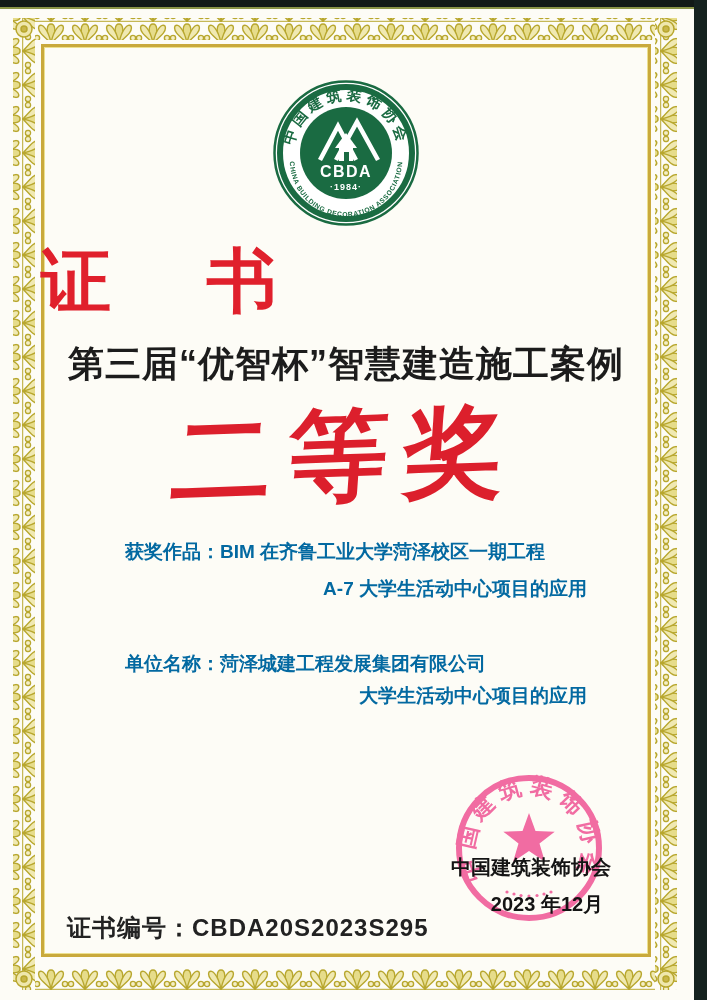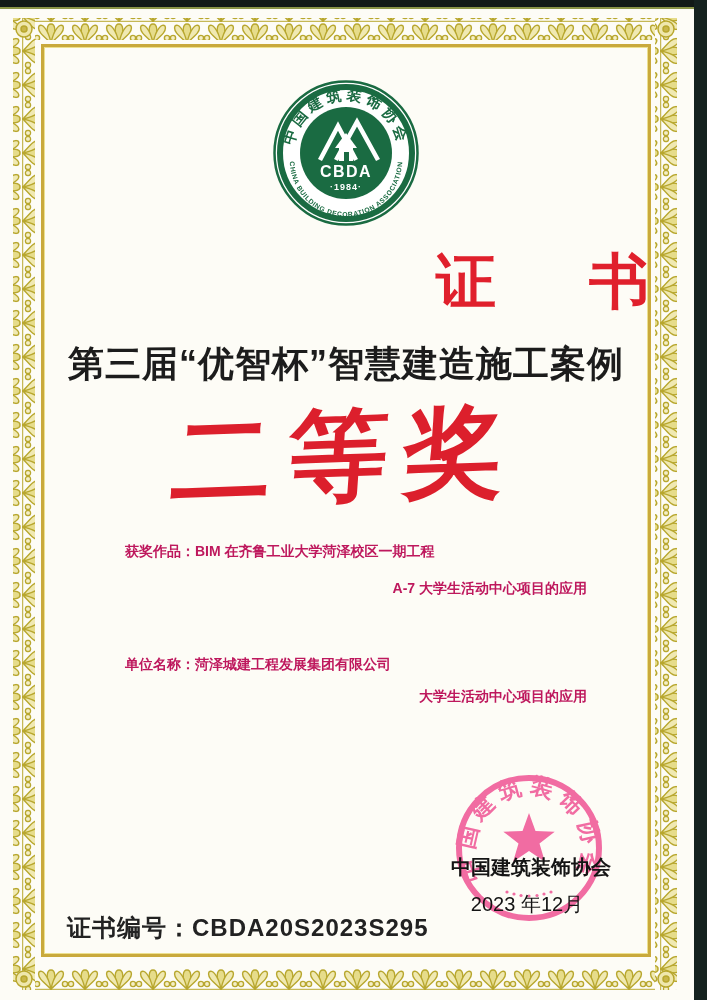--- a/index.html
+++ b/index.html
@@ -20,51 +20,51 @@
   .border-svg { position:absolute; left:0; top:0; z-index:1; }
   .inner-frame {
     position:absolute; left:41px; top:44px; width:604px; height:907px;
     border:3px solid #c9a93c; box-shadow: inset 0 0 0 1px #ece08f; z-index:1;
   }
   
   .logo-svg { position:absolute; left:271px; top:78px; z-index:2; }
   
   .cert-title {
     position:absolute; left:41px; top:236px; width:610px;
-    text-align:right; font-family:"Liberation Serif", serif;
-    font-size:60px; font-weight:bold; color:#e0202c;
+    text-align:left; font-family:"Liberation Serif", serif;
+    font-size:70px; font-weight:bold; color:#e0202c;
     word-spacing:74px; letter-spacing:2px; z-index:3; line-height:92px;
   }
   .competition {
     position:absolute; left:41px; top:340px; width:610px;
     text-align:center; font-size:36px; font-weight:bold; color:#1c1c1c;
     letter-spacing:1px; z-index:3;
   }
   .award {
     position:absolute; left:41px; top:390px; width:610px;
     text-align:center; font-family:"DejaVu Serif", serif;
     font-size:100px; font-weight:bold; color:#dc1f2c;
     letter-spacing:16px; z-index:3;
     transform: rotate(-2deg) skewX(-6deg);
   }
   
-  .field-block { position:absolute; left:125px; width:462px; z-index:3; font-size:14px; font-weight:600; color:#be185d; }
+  .field-block { position:absolute; left:125px; width:462px; z-index:3; font-size:19px; font-weight:600; color:#0369a1; }
   .work-block  { top:533px; line-height:37px; }
   .unit-block  { top:648px; line-height:32px; }
   .group-block { top:752px; }
   .line-center { text-align:right; }
   
   .stamp-svg { position:absolute; left:449px; top:768px; z-index:4; opacity:0.92; }
   .issuer {
     position:absolute; left:446px; top:854px; width:170px; text-align:center;
     font-size:20px; font-weight:600; color:#141414; z-index:5;
   }
   .issue-date {
-    position:absolute; left:442px; top:891px; width:170px; text-align:center;
-    font-size:20px; font-weight:400; color:#141414; z-index:5;
+    position:absolute; left:462px; top:891px; width:170px; text-align:center;
+    font-size:20px; font-weight:700; color:#141414; z-index:5;
   }
   .cert-no {
     position:absolute; left:67px; top:912px; z-index:3;
     font-size:24px; font-weight:600; color:#222; letter-spacing:1px;
   }
 </style>
 </head>
 <body>
 
 <div class="page">

